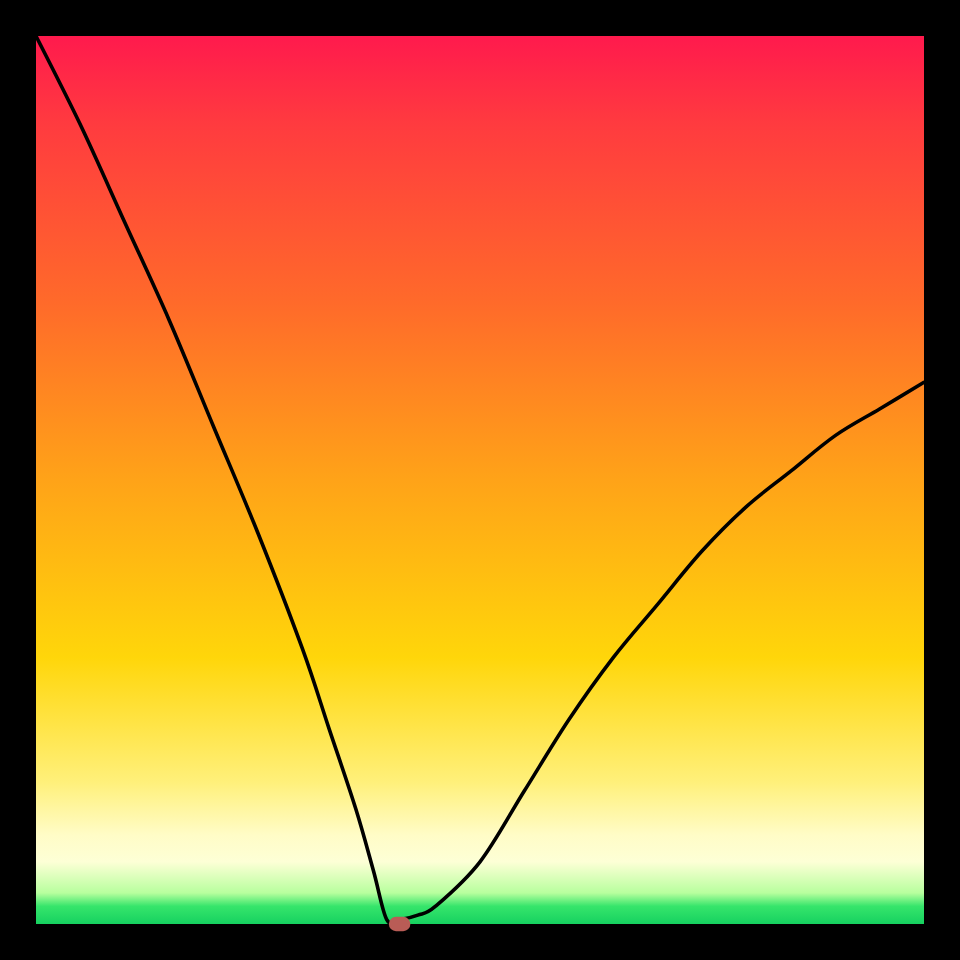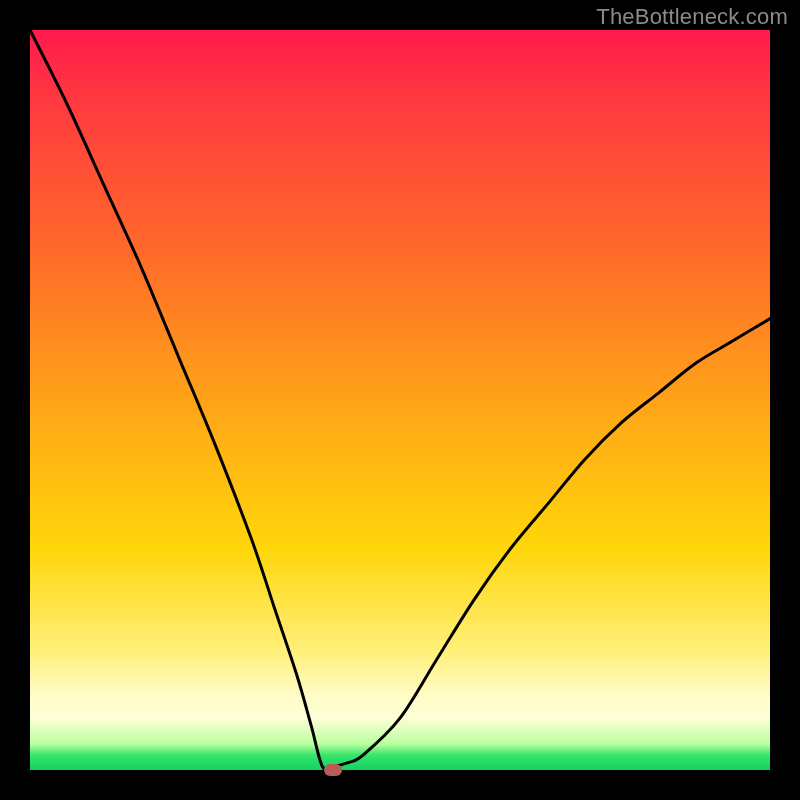--- a/index.html
+++ b/index.html
@@ -62,21 +62,20 @@
     height: 12px;
     background: #b95c56;
     border-radius: 6px;
     transform: translate(-50%, -50%);
   }
 </style>
 </head>
 <body>
 
 <div class="frame">
-  <div class="watermark">TheBottleneck.com</div>
 
   <div class="plot-area">
     <svg class="curve" viewBox="0 0 740 740" preserveAspectRatio="none">
       <path id="curve-path" fill="none" stroke="#000" stroke-width="3" stroke-linecap="round" stroke-linejoin="round" d="M 0.00 0.00 C 6.17 12.33, 24.67 48.10, 37.00 74.00 C 49.33 99.90, 61.67 128.27, 74.00 155.40 C 86.33 182.53, 98.67 208.43, 111.00 236.80 C 123.33 265.17, 135.67 296.00, 148.00 325.60 C 160.33 355.20, 172.67 383.57, 185.00 414.40 C 197.33 445.23, 212.13 483.47, 222.00 510.60 C 231.87 537.73, 236.80 555.00, 244.20 577.20 C 251.60 599.40, 260.23 624.07, 266.40 643.80 C 272.57 663.53, 276.88 680.18, 281.20 695.60 C 285.52 711.02, 288.60 729.52, 292.30 736.30 C 296.00 743.08, 299.08 736.92, 303.40 736.30 C 307.72 735.68, 313.27 734.45, 318.20 732.60 C 323.13 730.75, 324.37 732.60, 333.00 725.20 C 341.63 717.80, 357.67 704.23, 370.00 688.20 C 382.33 672.17, 394.67 648.73, 407.00 629.00 C 419.33 609.27, 431.67 588.30, 444.00 569.80 C 456.33 551.30, 468.67 534.03, 481.00 518.00 C 493.33 501.97, 505.67 488.40, 518.00 473.60 C 530.33 458.80, 542.67 442.77, 555.00 429.20 C 567.33 415.63, 579.67 403.30, 592.00 392.20 C 604.33 381.10, 616.67 372.47, 629.00 362.60 C 641.33 352.73, 653.67 341.63, 666.00 333.00 C 678.33 324.37, 690.67 318.20, 703.00 310.80 C 715.33 303.40, 733.83 292.30, 740.00 288.60"></path>
     </svg>
     <div id="min-marker" class="marker" style="left: 303.4px; top: 740px;"></div>
   </div>
 </div>
 
 </body></html>

